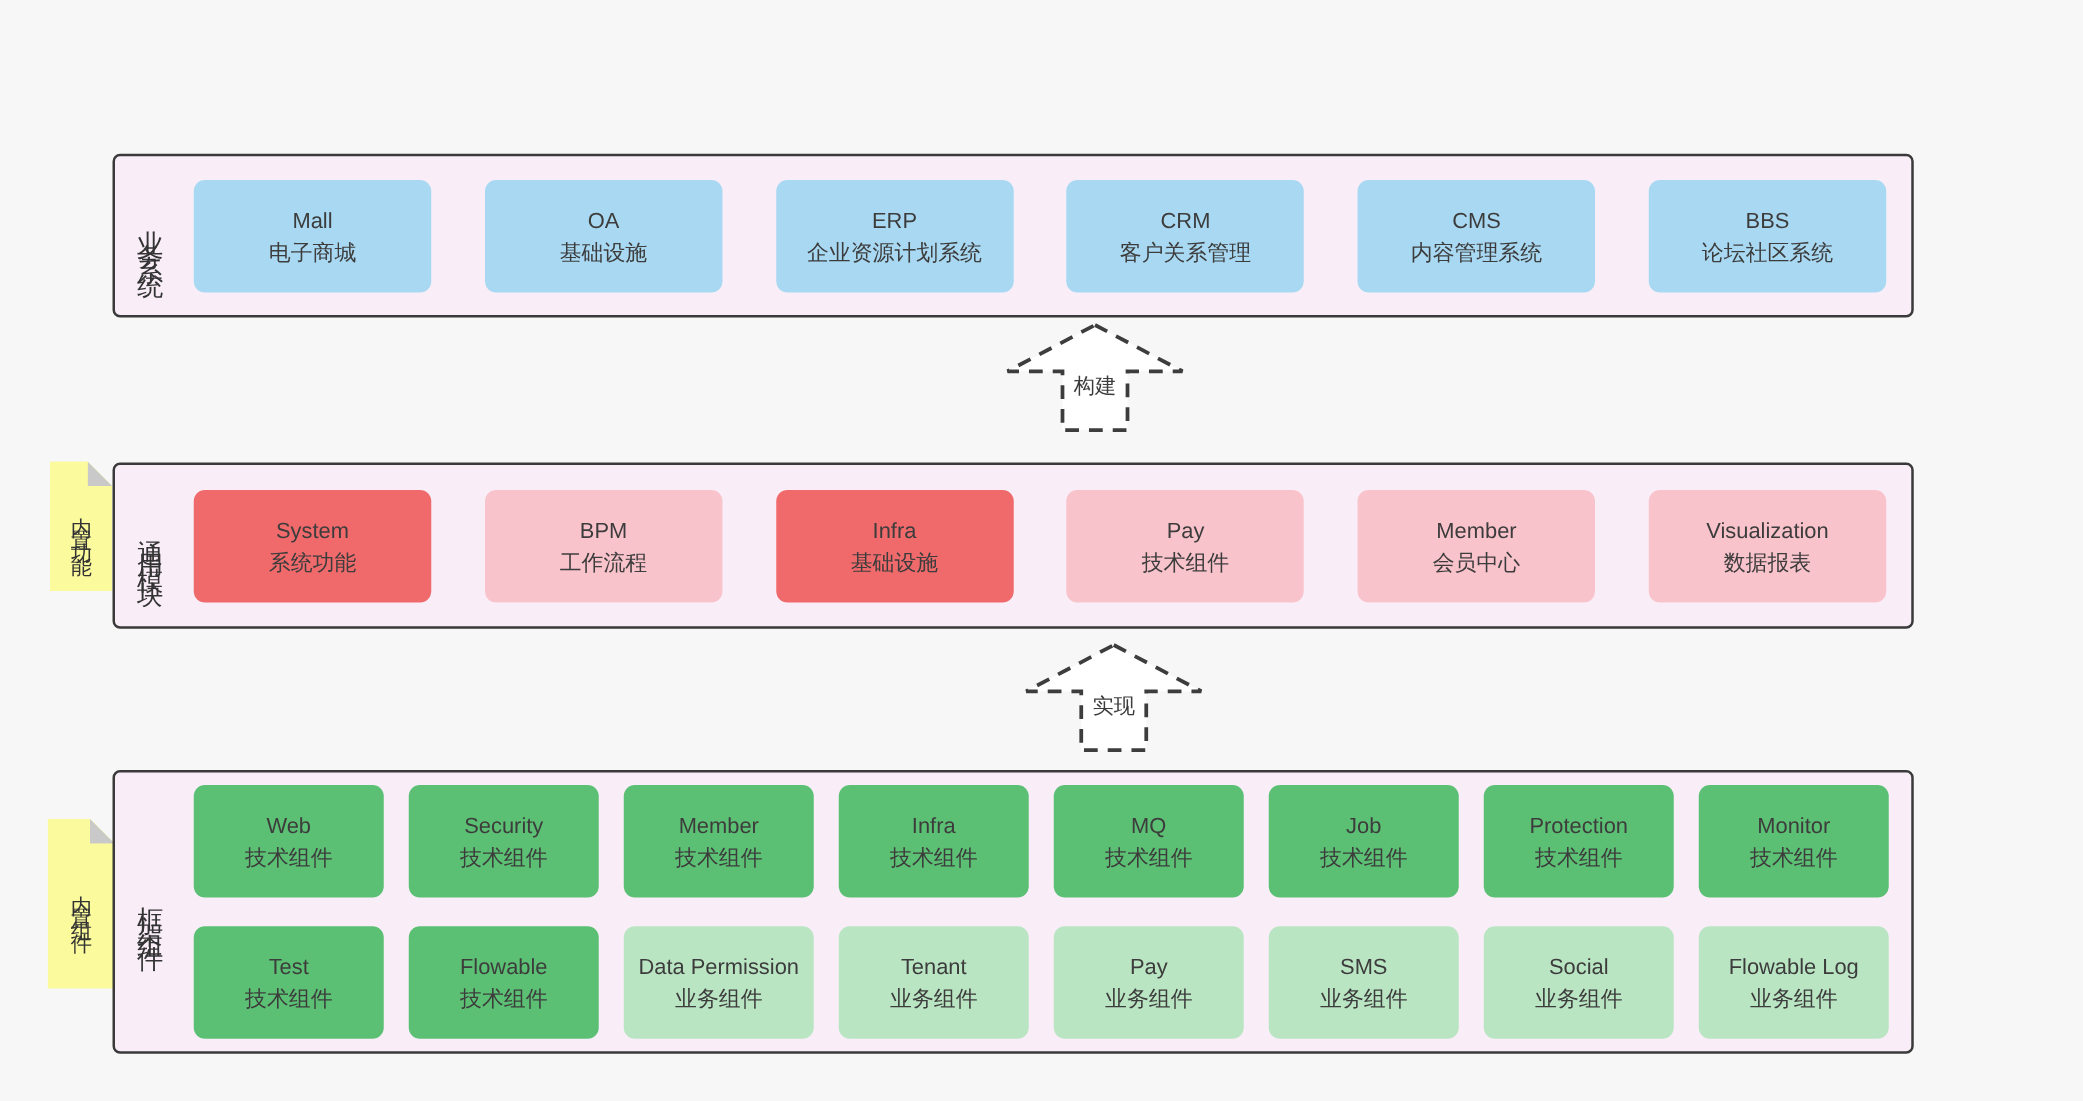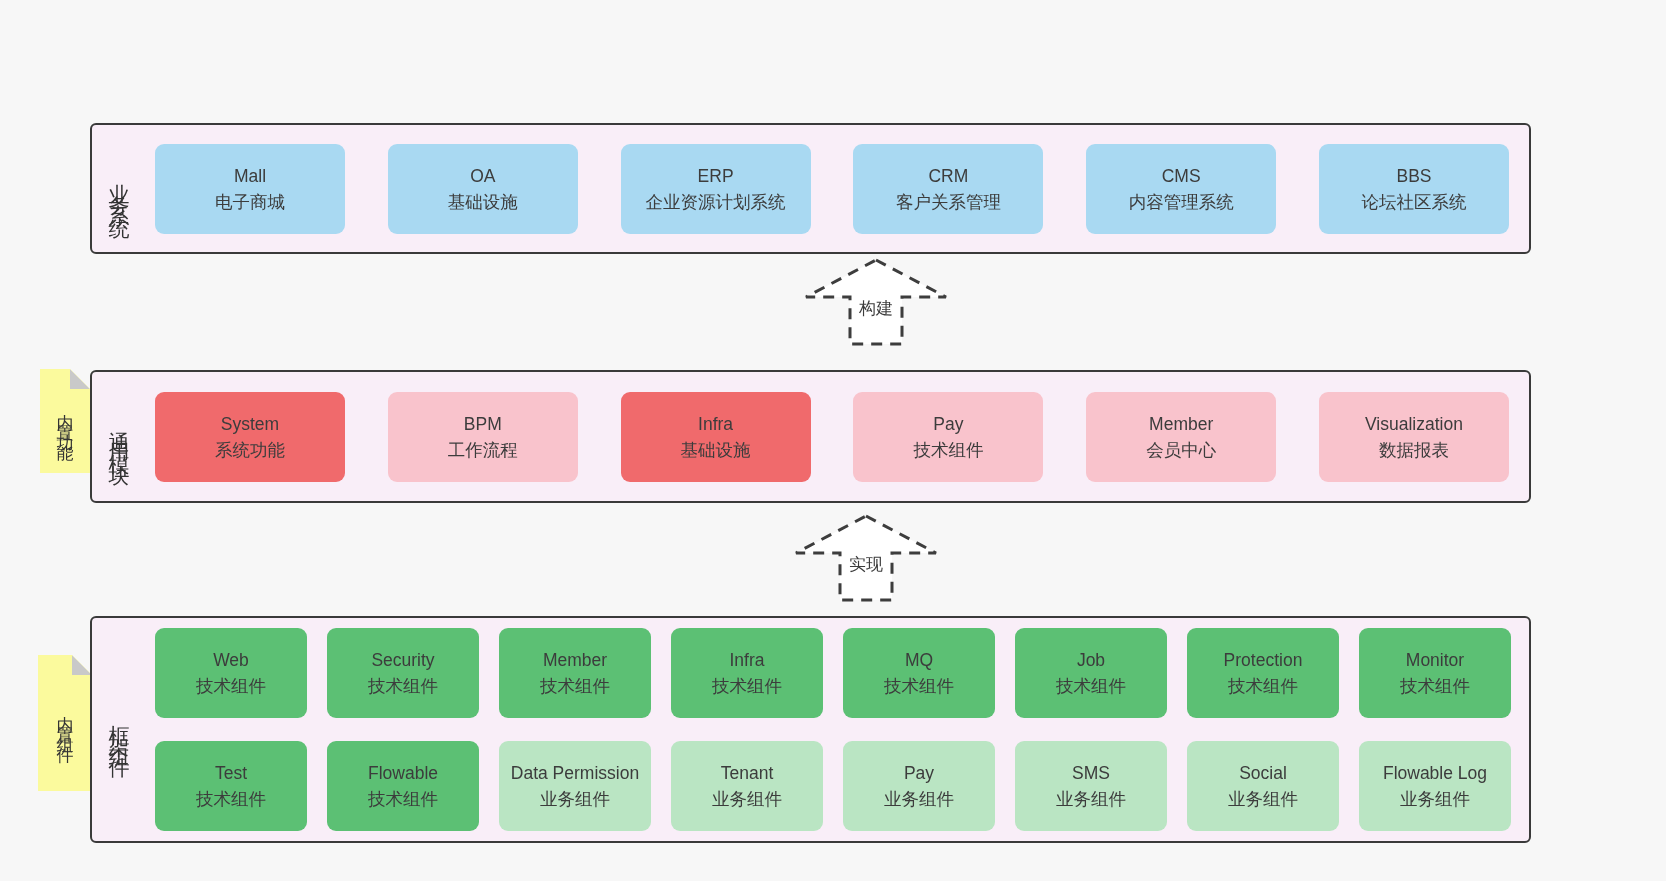--- a/index.html
+++ b/index.html
@@ -42,21 +42,21 @@
   .band-1 .box,.band-2 .box{width:190px;}
   .band-3 .box{width:152px;}
   .box.blue{background:var(--blue,#a9d9f2);}
   .box.red{background:var(--red,#f06a6c);}
   .box.pink{background:var(--pink,#f9c3cc);}
   .box.green{background:var(--green,#5cc074);}
   .box.green-light{background:var(--green_light,#bae5c3);}
   
   .arrow{position:absolute;width:146px;height:92px;z-index:1;}
   .arrow-1{left:803px;top:256px;}
-  .arrow-2{left:793px;top:512px;}
+  .arrow-2{left:818px;top:512px;}
   .arrow svg{position:absolute;left:0;top:0;width:100%;height:100%;overflow:visible;}
   .arrow-label{
     position:absolute;left:50%;top:42px;transform:translateX(-50%);
     font-size:17px;line-height:22px;color:#3c3c3c;
     background:var(--arrow_fill,#ffffff);padding:0 2px;white-space:nowrap;
   }
   
   .note{
     position:absolute;z-index:0;
     background:var(--yellow,#fbfa9d);

